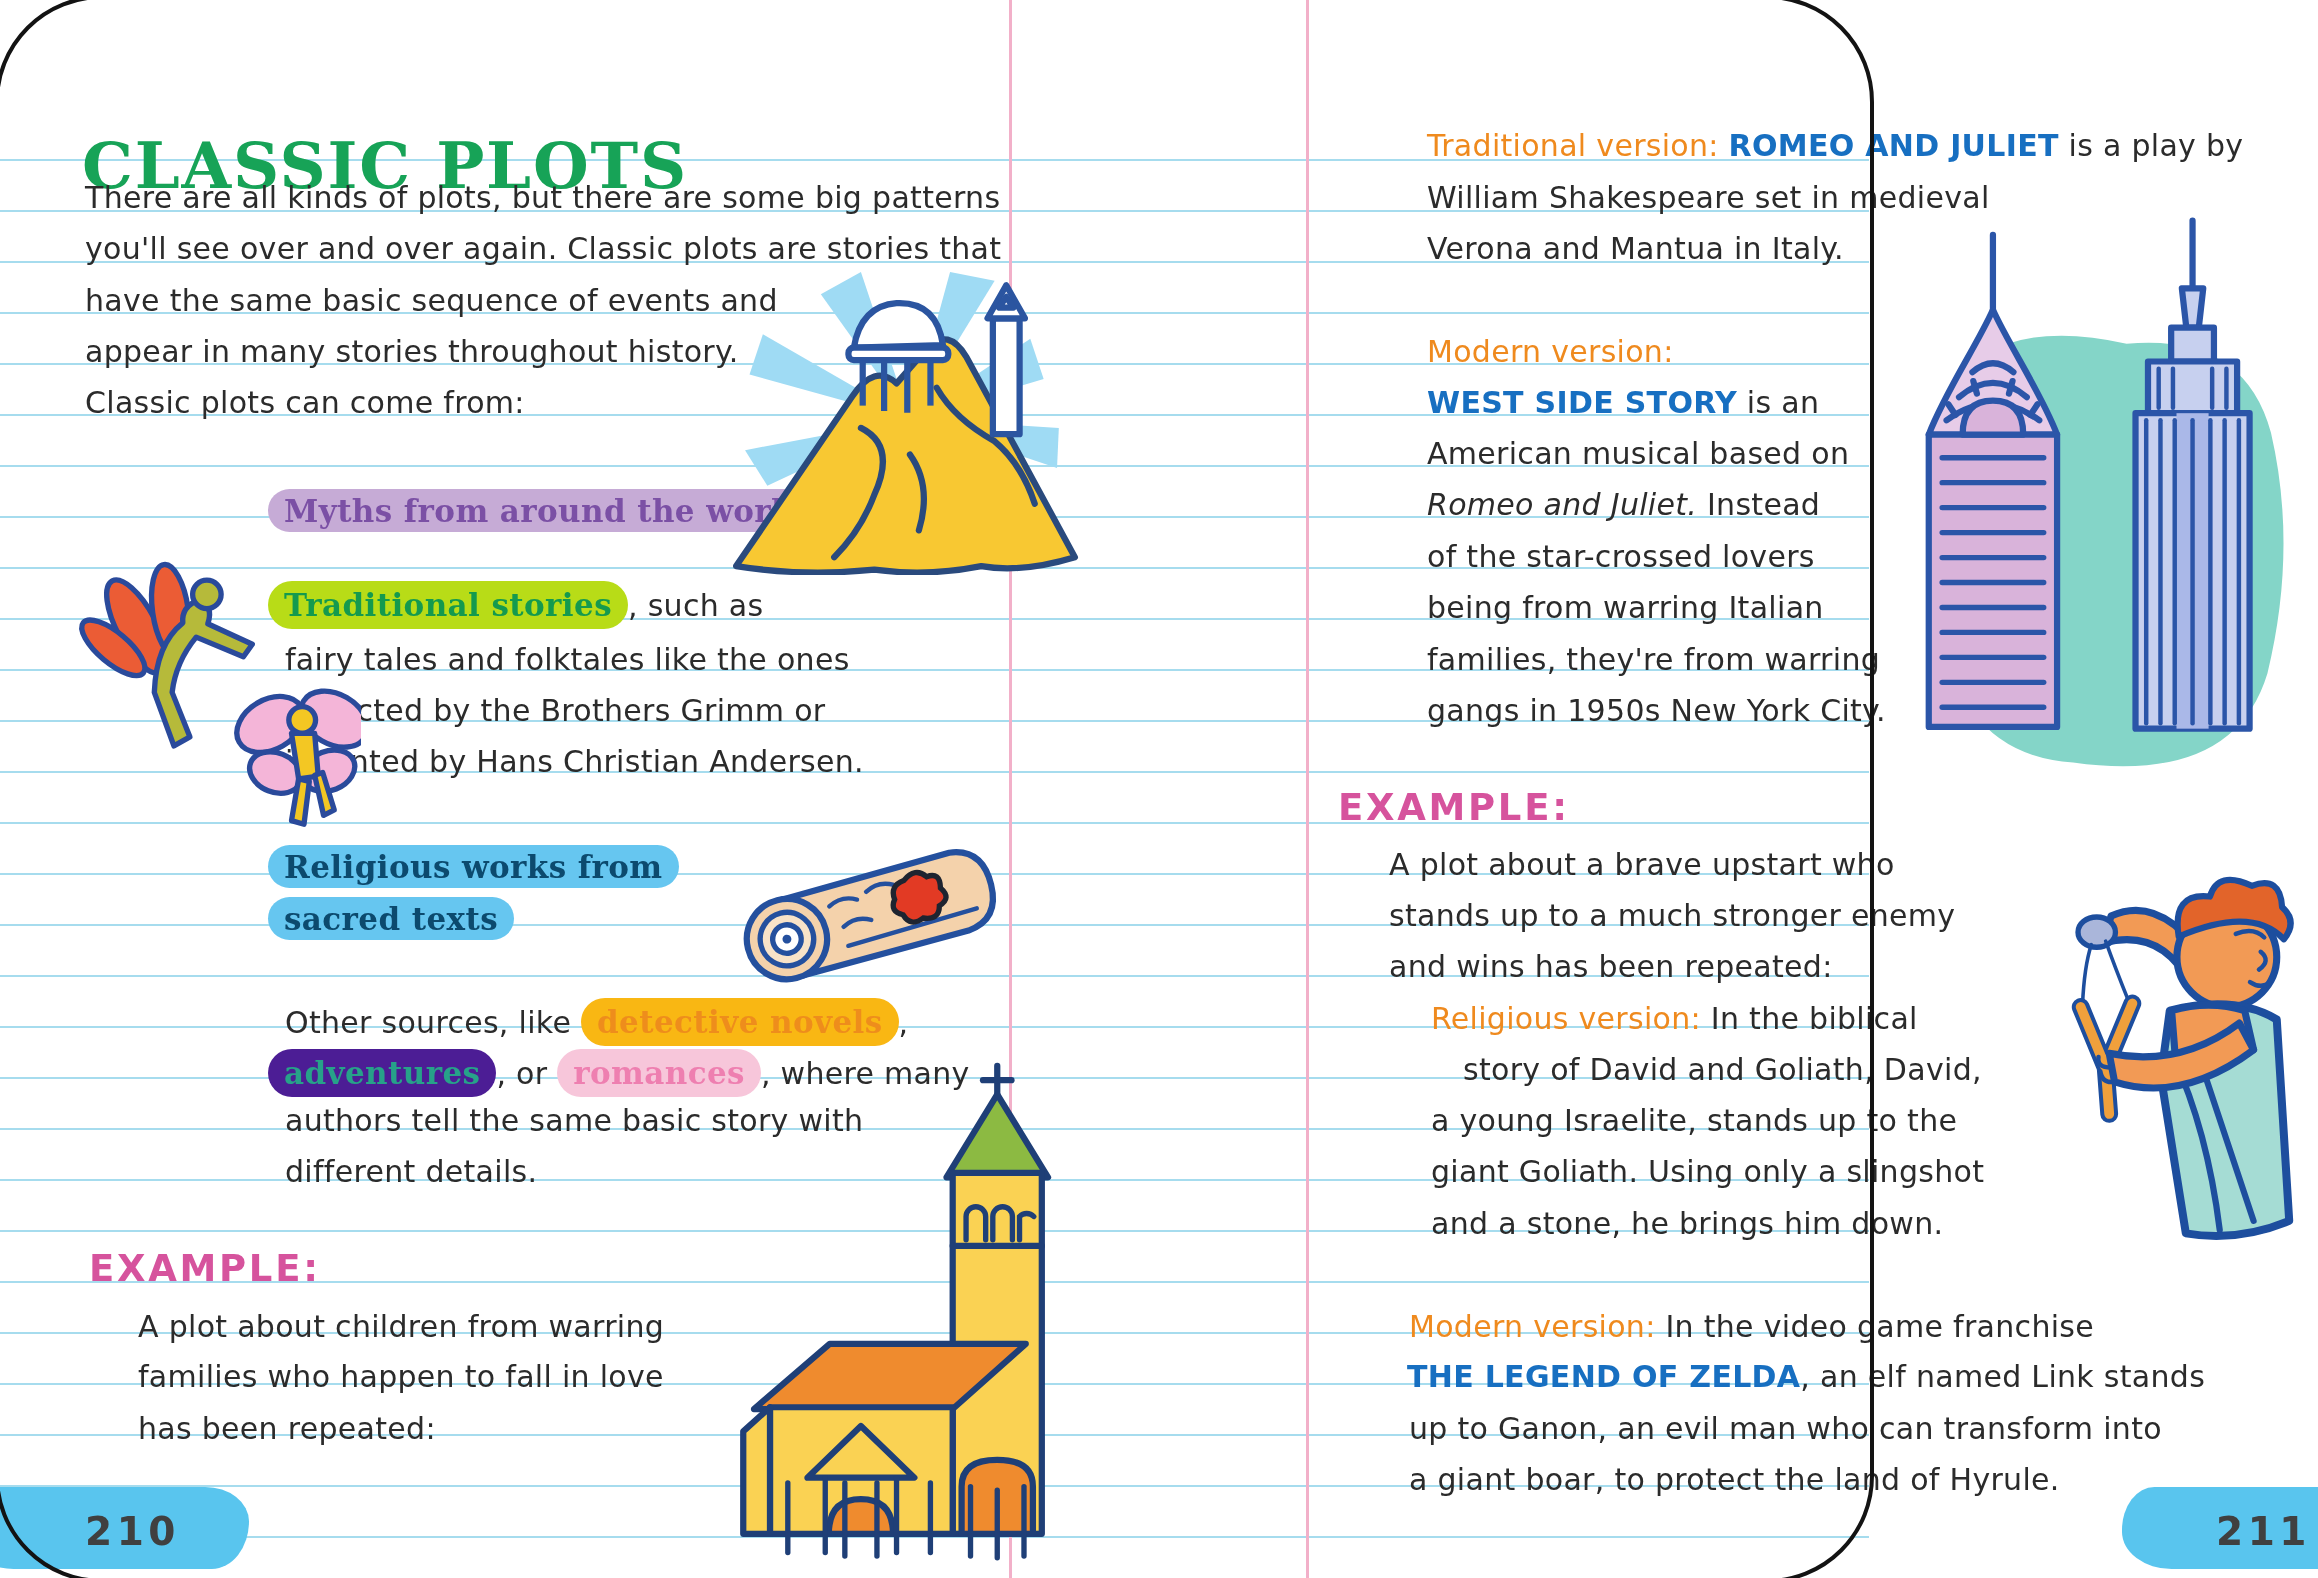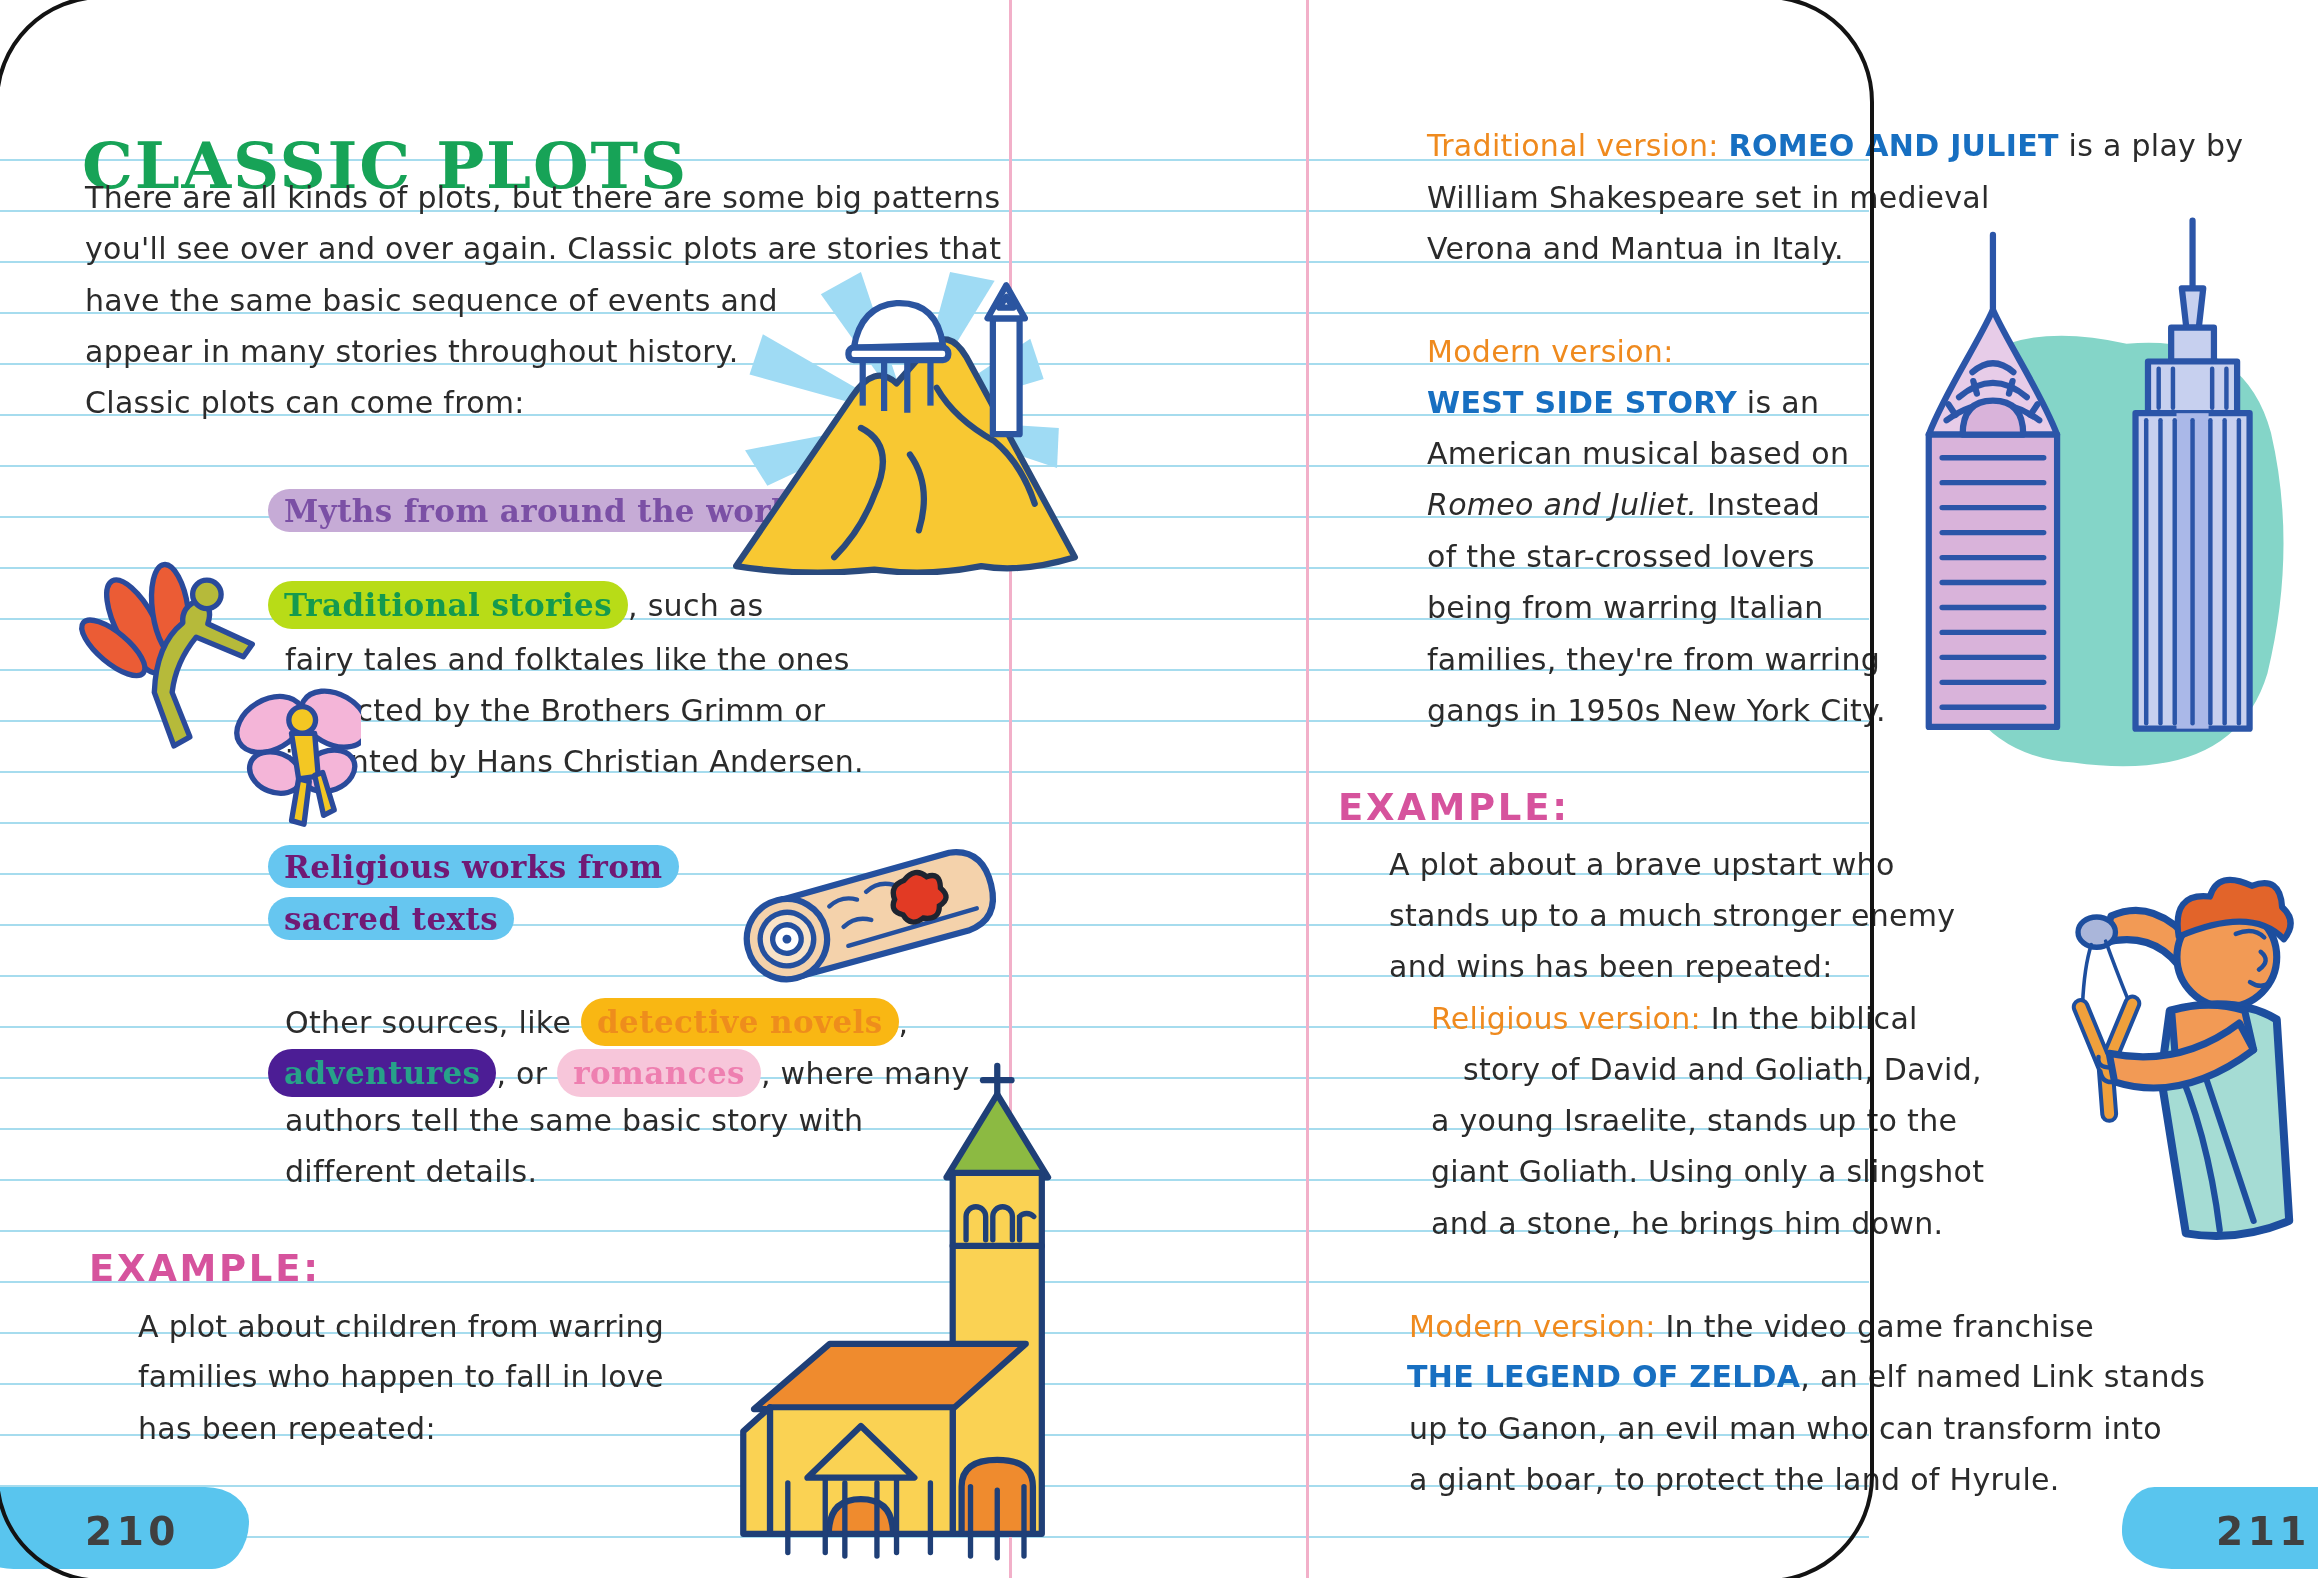--- a/index.html
+++ b/index.html
@@ -19,21 +19,21 @@
   .title{position:absolute;font-family:"DejaVu Serif",serif;font-weight:700;
          font-size:64px;letter-spacing:1.8px;color:#17a357;}
   .example{position:absolute;font-weight:700;font-size:37px;letter-spacing:2.7px;color:#d6539d;white-space:nowrap;}
   .orange{color:#ef8a1e;}
   .caps{color:#176fc1;font-weight:700;}
   .ital{font-style:italic;}
   .pill{display:inline-block;padding:3.6px 16px;border-radius:27px;
         font-family:"DejaVu Serif",serif;font-weight:700;font-size:31px;letter-spacing:0.4px;}
   .pill-myths{background:#c6abd6;color:#7b50a5;}
   .pill-trad{background:#b8dc17;color:#149a4e;}
-  .pill-relig{background:#66c6f0;color:#701a75;}
+  .pill-relig{background:#66c6f0;color:#0c4a6e;}
   .pill-detect{background:#f9b713;color:#ee8d1c;}
   .pill-advent{background:#4c1d95;color:#27a289;}
   .pill-rom{background:#f7c6da;color:#ee7fb0;}
   .standalone-pill{position:absolute;white-space:nowrap;}
   .pagenum-blob{position:absolute;height:82px;background:#59c5ee;
     border-radius:34px 46px 39px 52px / 45px 36px 50px 39px;}
   .pagenum{position:absolute;font-weight:700;font-size:39px;letter-spacing:4.5px;color:#404040;}
   .illus{position:absolute;pointer-events:none;}
 </style>
 </head>

